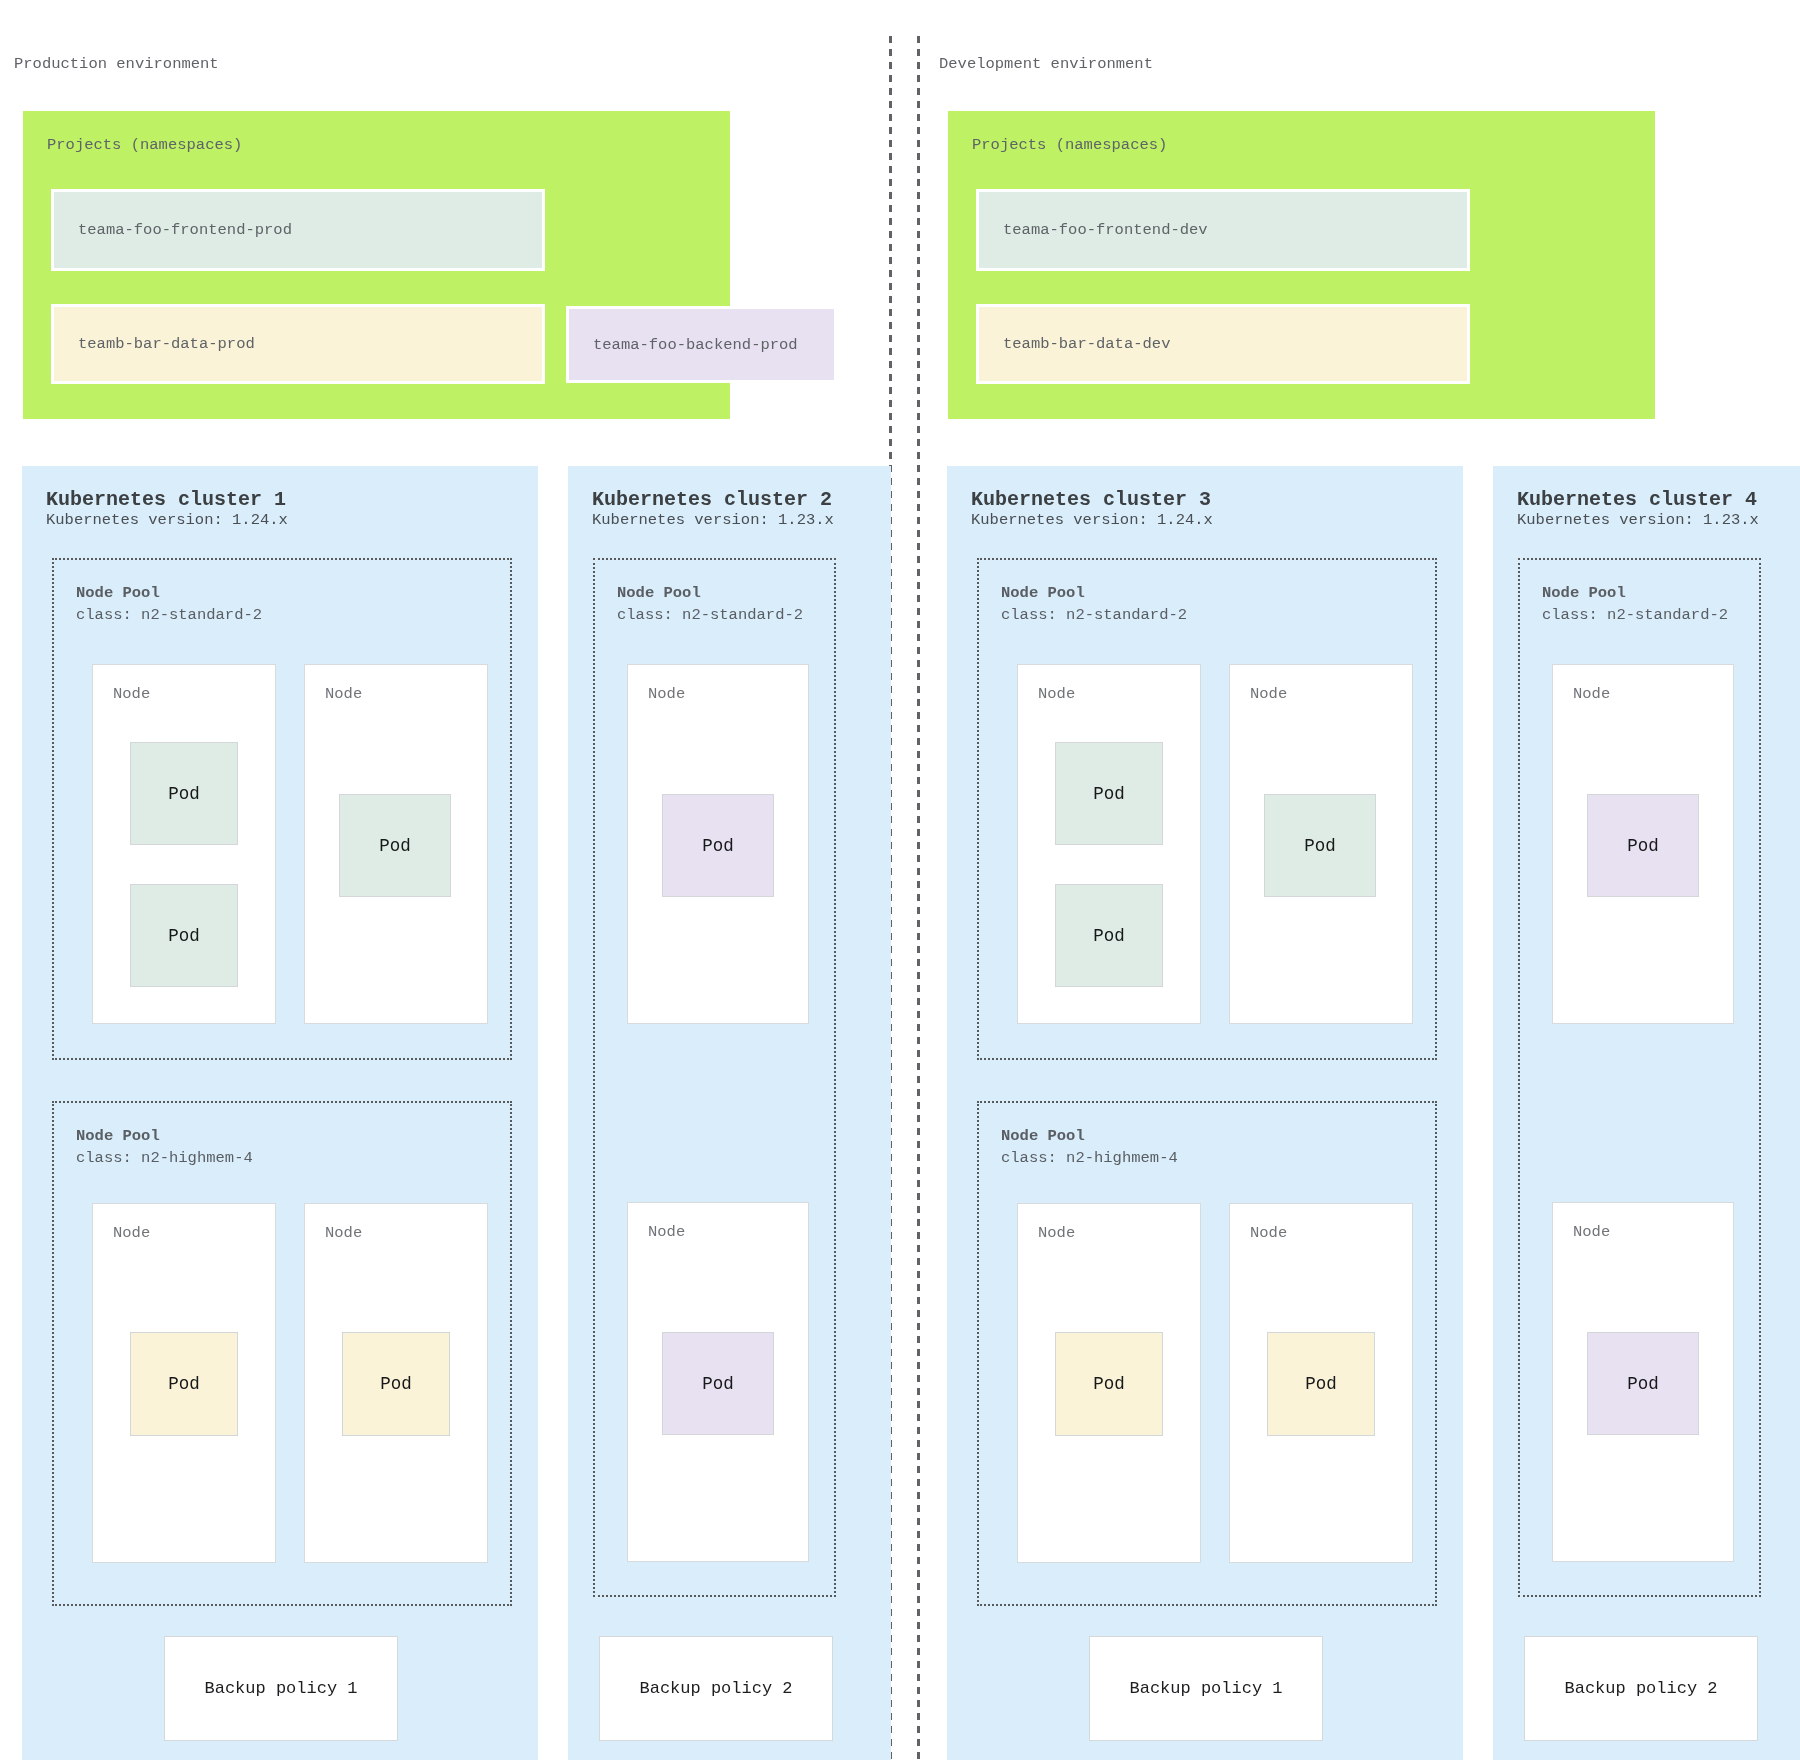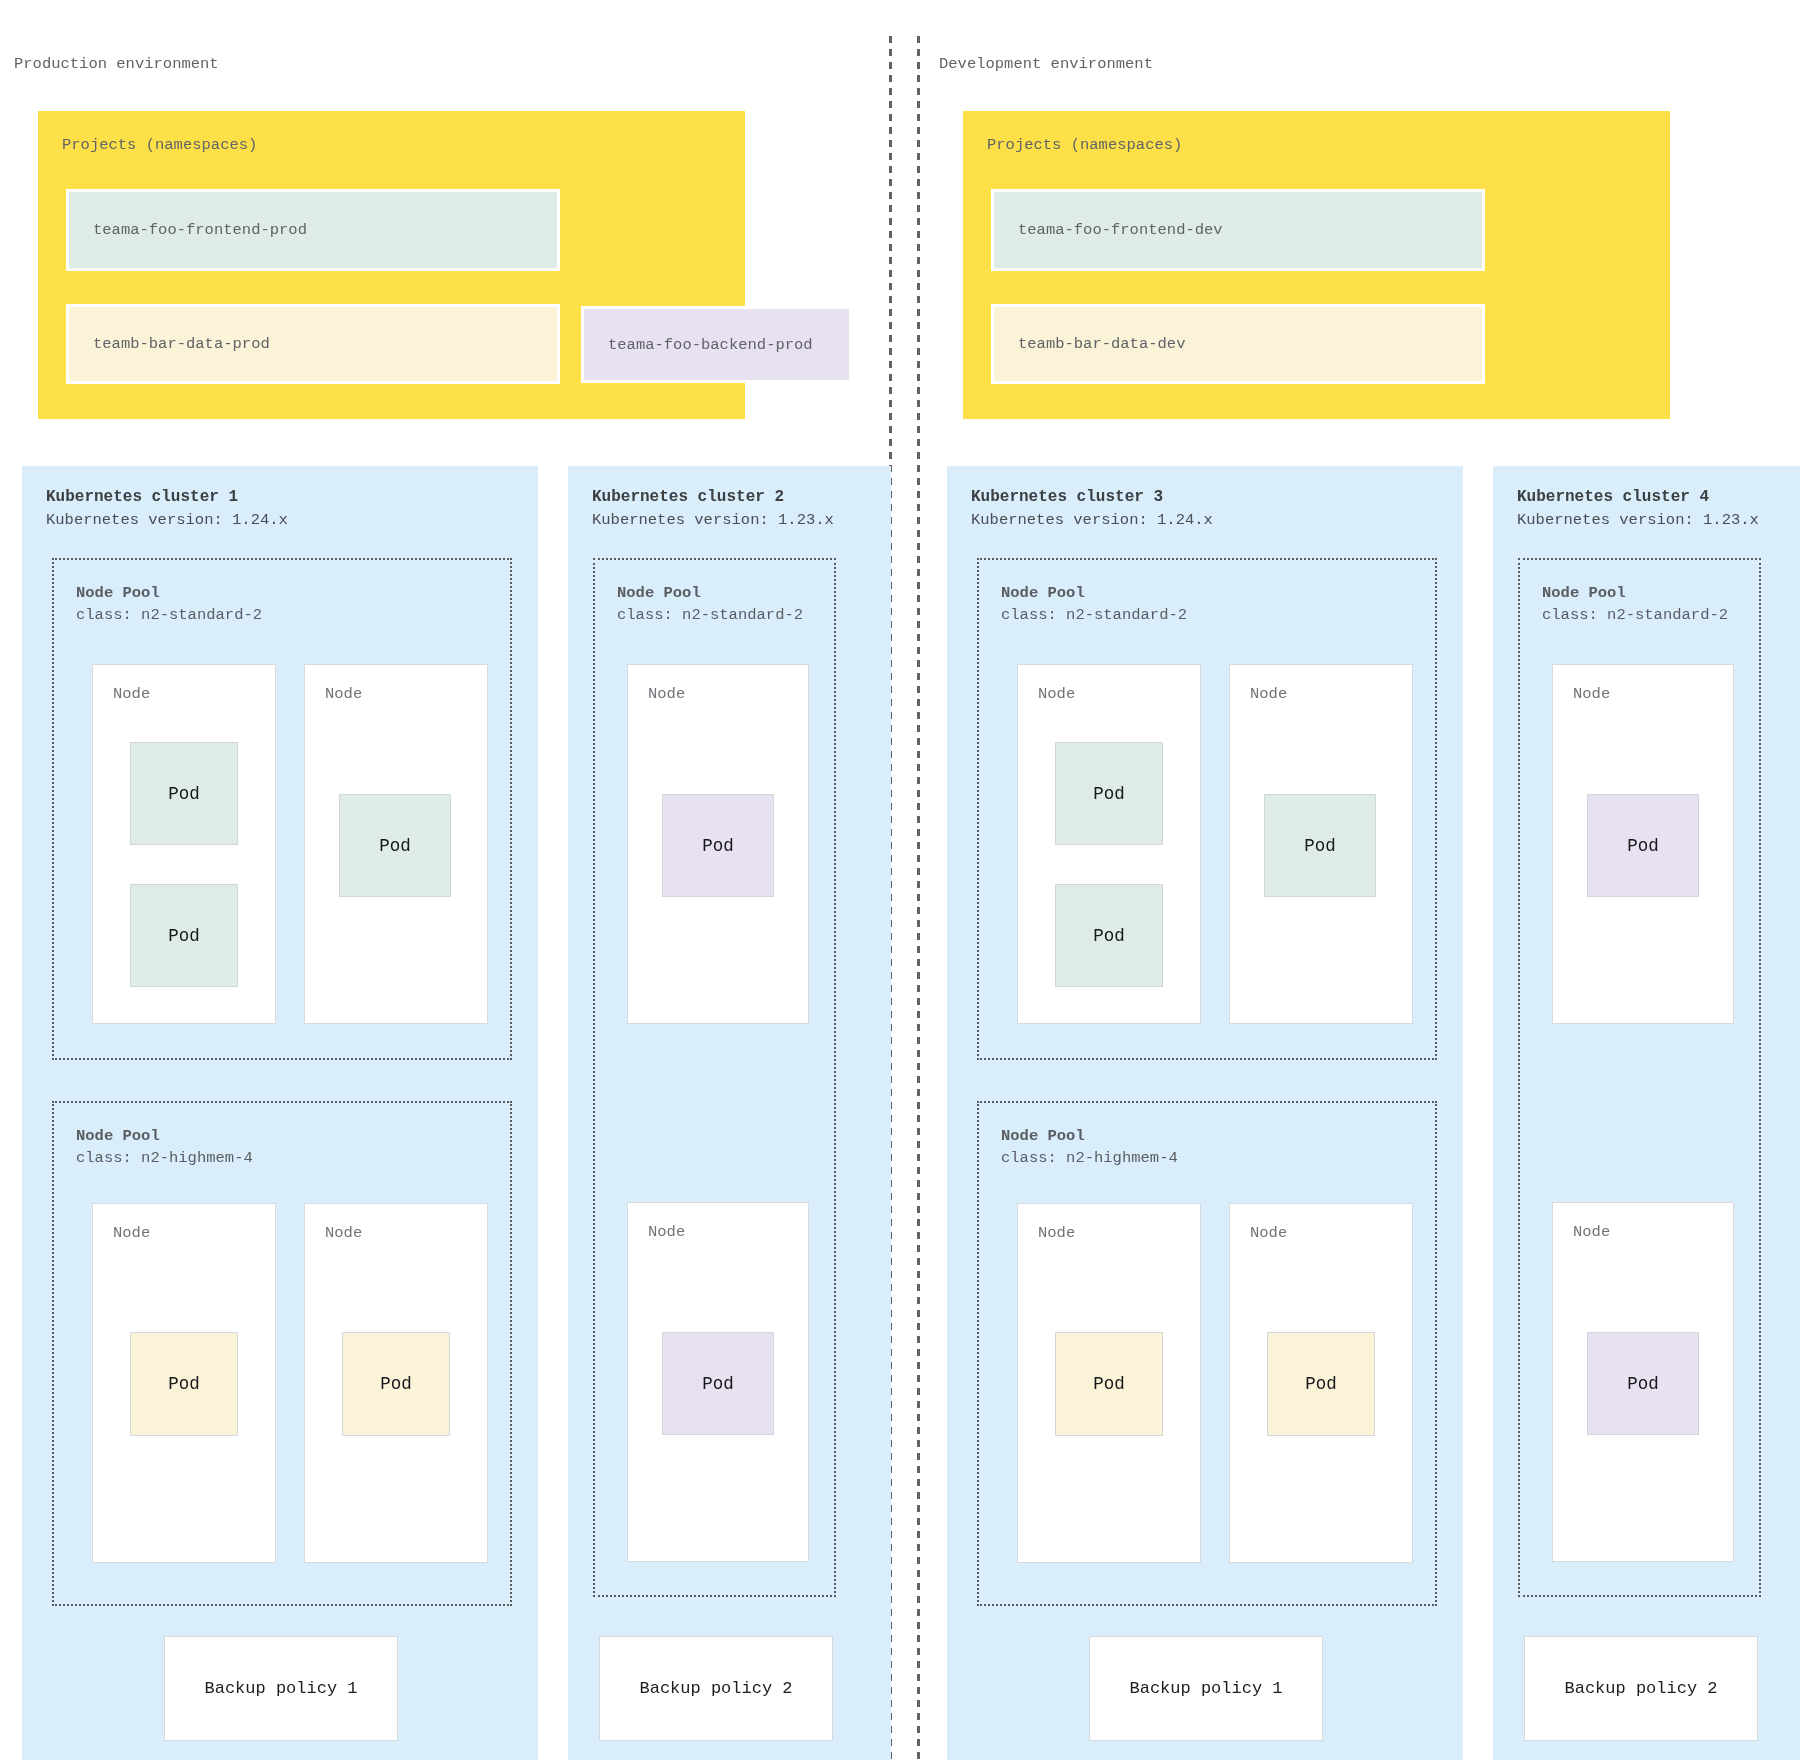--- a/index.html
+++ b/index.html
@@ -14,39 +14,39 @@
 
   
   .divider-line {
     position:absolute; top:0; height:1760px; width:3px;
     background:repeating-linear-gradient(to bottom,#5f6368 0px,#5f6368 7px,transparent 7px,transparent 13px);
   }
   .divider-left  { left:889px; }
   .divider-right { left:917px; }
 
   
-  .projects { position:absolute; left:16px; top:75px; width:707px; height:308px; background:#fde047; }
+  .projects { position:absolute; left:1px; top:75px; width:707px; height:308px; background:#bef264; }
   .projects-title { position:absolute; left:24px; top:25px; font-size:15.5px; color:#5f6368; }
   .ns {
     position:absolute; box-sizing:border-box; border:3px solid #ffffff;
     display:flex; align-items:center; padding-left:24px; font-size:15.5px; color:#5f6368;
   }
   .ns-frontend { left:28px;  top:78px;  width:494px; height:82px; }
   .ns-data     { left:28px;  top:193px; width:494px; height:80px; }
   .ns-backend  { left:543px; top:195px; width:271px; height:77px; }
 
   .bg-green  { background:#dfece5; }
   .bg-yellow { background:#faf3d8; }
   .bg-purple { background:#e8e1f1; }
 
   
   .cluster { position:absolute; top:430px; height:1312px; background:#d9edfb; }
   .cluster-big   { left:0;     width:516px; }
   .cluster-small { left:546px; width:295px;padding-left:28px; }
-  .cluster-title   { position:absolute; left:24px; top:22px; font-size:16px; font-weight:700; color:#3c4043;text-align:right; }
+  .cluster-title   { position:absolute; left:24px; top:22px; font-size:20px; font-weight:700; color:#3c4043;text-align:right; }
   .cluster-version { position:absolute; left:24px; top:45px; font-size:15.5px; color:#4a4e52; }
 
   
   .pool { position:absolute; box-sizing:border-box; border:2px dotted #57595b; }
   .cluster-big .pool-a   { left:30px; top:92px;  width:460px; height:502px;  }
   .cluster-big .pool-b   { left:30px; top:635px; width:460px; height:505px;  }
   .cluster-small .pool-a { left:25px; top:92px;  width:243px; height:1039px; }
   .pool-name  { position:absolute; left:22px; top:24px; font-size:15.5px; font-weight:700; color:#5a5e63; }
   .pool-class { position:absolute; left:22px; top:46px; font-size:15.5px; color:#5a5e63; }
 

